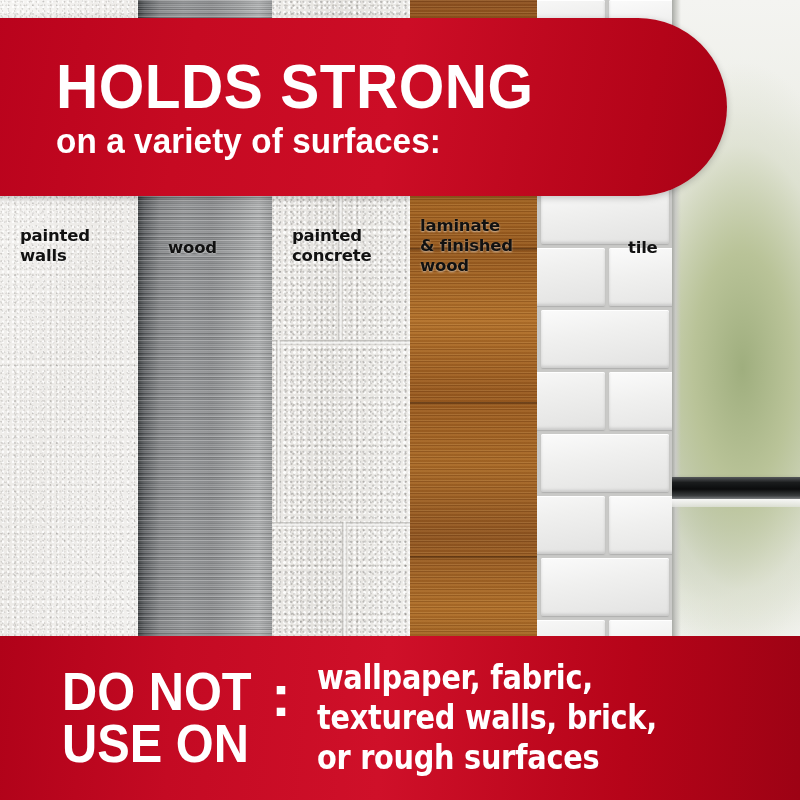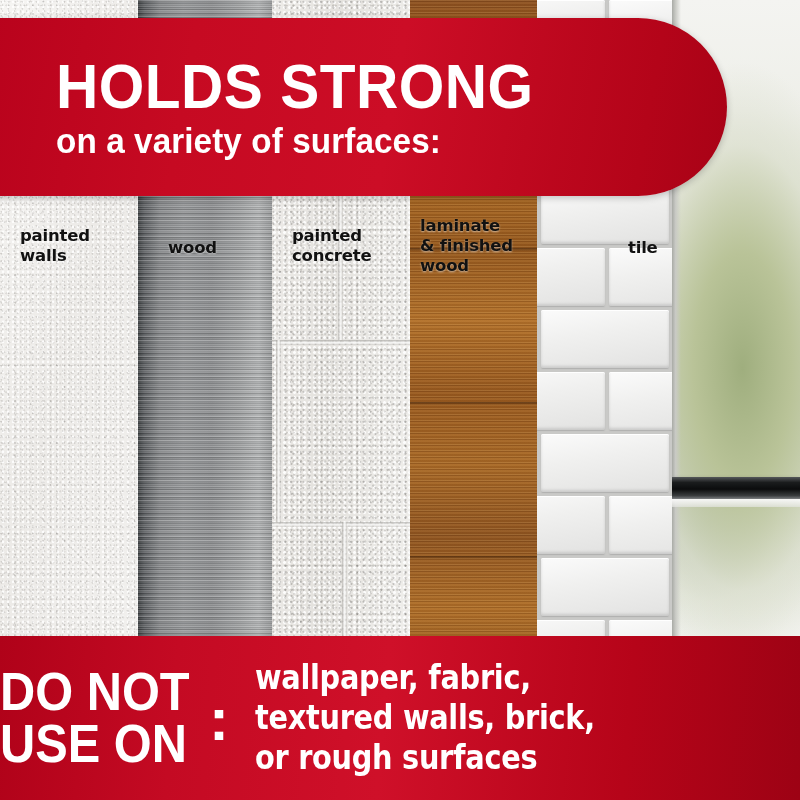--- a/index.html
+++ b/index.html
@@ -220,21 +220,21 @@
     position: absolute;
     left: 0; top: 636px;
     width: 800px; height: 164px;
     background: linear-gradient(95deg, #b00219 0%, #c40a23 22%, #cf1029 48%, #b60419 78%, #9d0214 100%);
     display: flex;
     align-items: center;
     overflow: hidden;
   }
   .dnu-block {
     display: flex;
-    align-items: center;
+    padding-left: 62px;
   }
   .dnu-lines {
     color: #ffffff;
     font-family: "Liberation Sans Narrow", "Liberation Sans", sans-serif;
     font-weight: bold;
     font-size: 53px;
     line-height: 52px;
     letter-spacing: 0px;
     transform: scaleX(0.92);
     transform-origin: left center;

